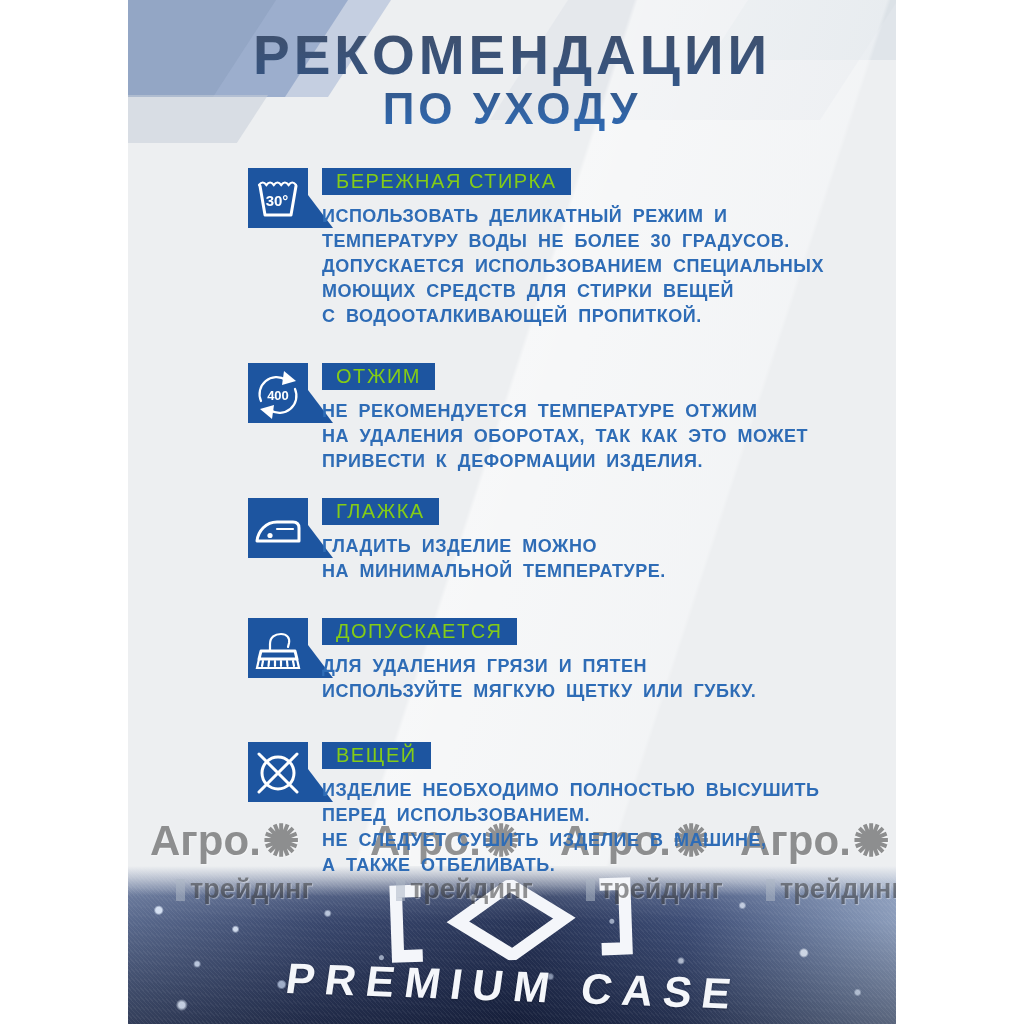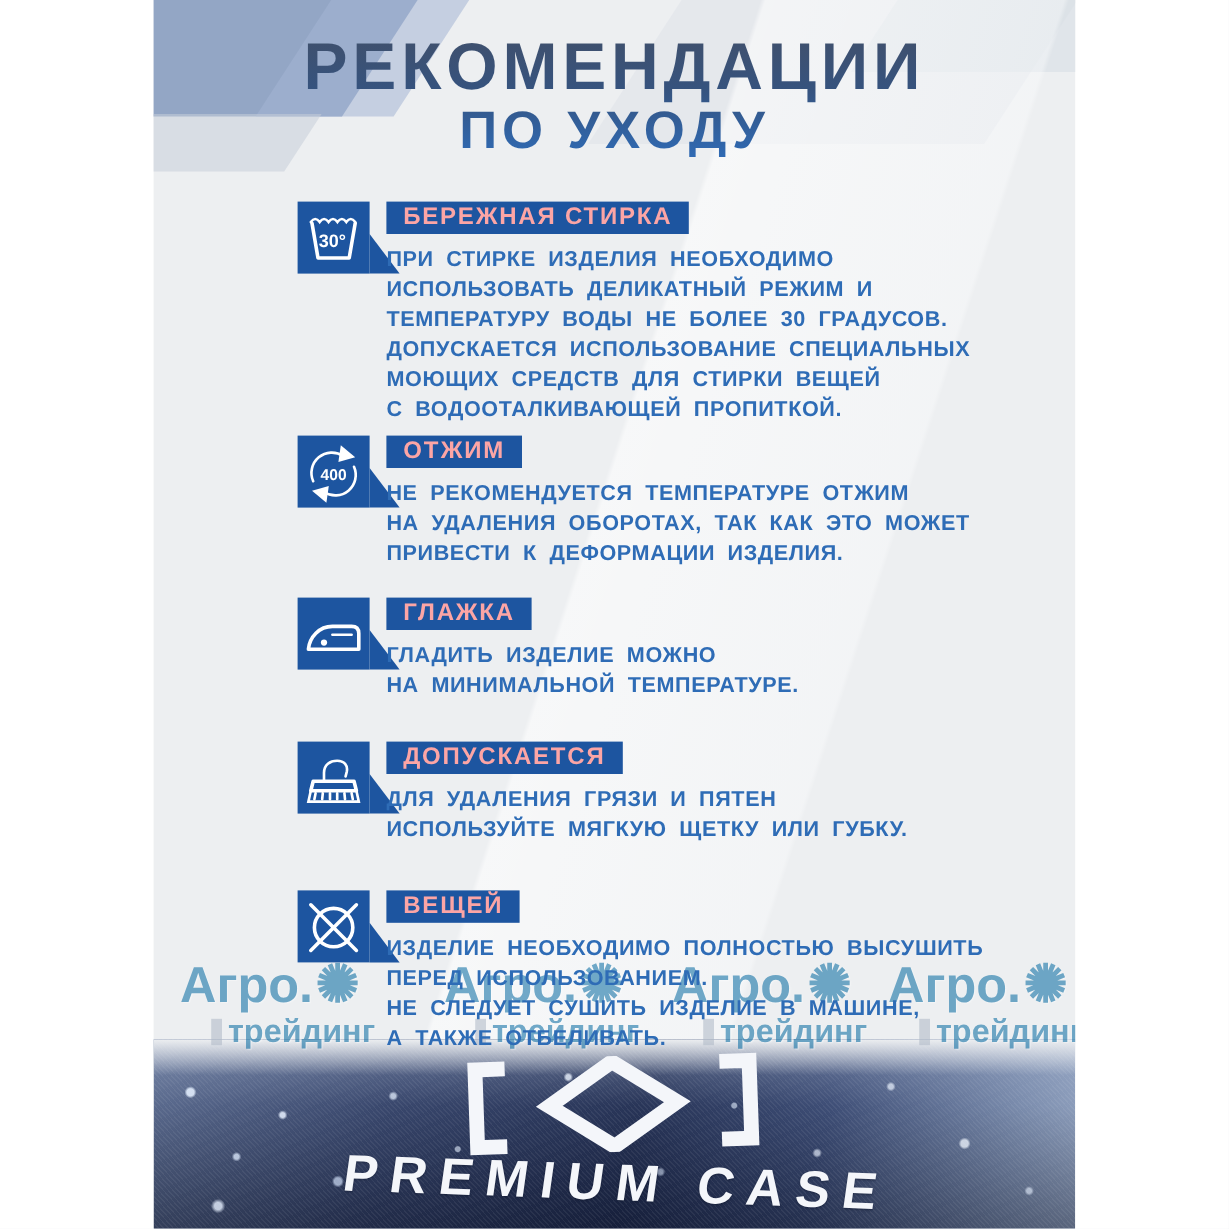--- a/index.html
+++ b/index.html
@@ -36,35 +36,35 @@
   .badge{
     position:absolute;left:120px;top:0;width:60px;height:60px;background:#1d55a0;text-align:center;
   }
   .badge .tail{
     position:absolute;left:60px;bottom:0;width:0;height:0;
     border-left:25px solid #1d55a0;border-top:33px solid transparent;
   }
   .badge svg{position:absolute;left:0;top:0;}
   .sec-text{position:absolute;left:194px;top:0;width:560px;}
   .bar{
-    display:inline-block;background:#1d55a0;color:#fca5a5;
-    font-size:20px;font-weight:700;letter-spacing:1.5px;
+    display:inline-block;background:#1d55a0;color:#84cc16;
+    font-size:20px;font-weight:400;letter-spacing:1.5px;
     padding:3px 14px 4px 14px;line-height:20px;white-space:nowrap;
   }
   .sec-body{margin-top:9px;}
   .sec-body .line{
     color:#2e6cb6;font-size:18px;font-weight:700;line-height:25px;
     letter-spacing:.5px;word-spacing:5px;white-space:nowrap;
   }
   
-  .wm{position:absolute;top:800px;width:210px;color:#0369a1;opacity:.55;z-index:3;
+  .wm{position:absolute;top:820px;width:210px;color:#404040;opacity:.55;z-index:3;
       text-shadow:1px 1px 1px rgba(255,255,255,.7);}
   .wm .wm-top{font-size:42px;font-weight:700;line-height:42px;display:flex;align-items:center;}
   .wm .wm-fan{font-size:44px;line-height:40px;margin-left:2px;}
-  .wm .wm-bottom{font-size:27px;font-weight:700;margin-top:2px;padding-left:26px;display:flex;align-items:center;}
+  .wm .wm-bottom{font-size:27px;font-weight:700;margin-top:12px;padding-left:26px;display:flex;align-items:center;}
   .wm .wm-block{display:inline-block;width:9px;height:22px;background:#aeb8c6;margin-right:5px;}
   .wm1{left:22px;} .wm2{left:242px;} .wm3{left:432px;} .wm4{left:612px;}
   
   .photo{
     position:absolute;left:0;top:866px;width:768px;height:158px;z-index:1;overflow:hidden;
     background:
       repeating-linear-gradient(48deg, rgba(255,255,255,.06) 0 1px, rgba(0,0,0,0) 1px 3px),
       linear-gradient(180deg, rgba(150,165,195,.55) 0%, rgba(70,85,120,.15) 35%, rgba(5,10,28,.45) 100%),
       linear-gradient(100deg,#5f6f92 0%, #37456b 26%, #232f52 52%, #3d4d76 72%, #8496b6 92%, #9fb0cc 100%);
   }
@@ -129,24 +129,23 @@
       <svg width="60" height="60" viewBox="0 0 60 60">
         <path class="icon-stroke" d="M12 18 L17 47 L43 47 L48 18"></path>
         <path class="icon-thin" d="M11 17 q3.7 -5 7.4 0 q3.7 -5 7.4 0 q3.7 -5 7.4 0 q3.7 -5 7.4 0 q3.7 -5 7.4 0"></path>
         <text class="icon-text" x="29" y="38" font-size="15" text-anchor="middle">30°</text>
       </svg>
       <span class="tail"></span>
     </div>
     <div class="sec-text">
       <span class="bar">БЕРЕЖНАЯ СТИРКА</span>
       <div class="sec-body">
-        <div class="line">ПРИ СТИРКЕ ИЗДЕЛИЯ НЕОБХОДИМО</div>
         <div class="line">ИСПОЛЬЗОВАТЬ ДЕЛИКАТНЫЙ РЕЖИМ И</div>
         <div class="line">ТЕМПЕРАТУРУ ВОДЫ НЕ БОЛЕЕ 30 ГРАДУСОВ.</div>
-        <div class="line">ДОПУСКАЕТСЯ ИСПОЛЬЗОВАНИЕ СПЕЦИАЛЬНЫХ</div>
+        <div class="line">ДОПУСКАЕТСЯ ИСПОЛЬЗОВАНИЕМ СПЕЦИАЛЬНЫХ</div>
         <div class="line">МОЮЩИХ СРЕДСТВ ДЛЯ СТИРКИ ВЕЩЕЙ</div>
         <div class="line">С ВОДООТАЛКИВАЮЩЕЙ ПРОПИТКОЙ.</div>
       </div>
     </div>
   </div>
 
   <div class="sec sec-spin">
     <div class="badge">
       <svg width="60" height="60" viewBox="0 0 60 60">
         <path class="icon-thin" d="M13 38 A 17 17 0 0 1 38 17"></path>

